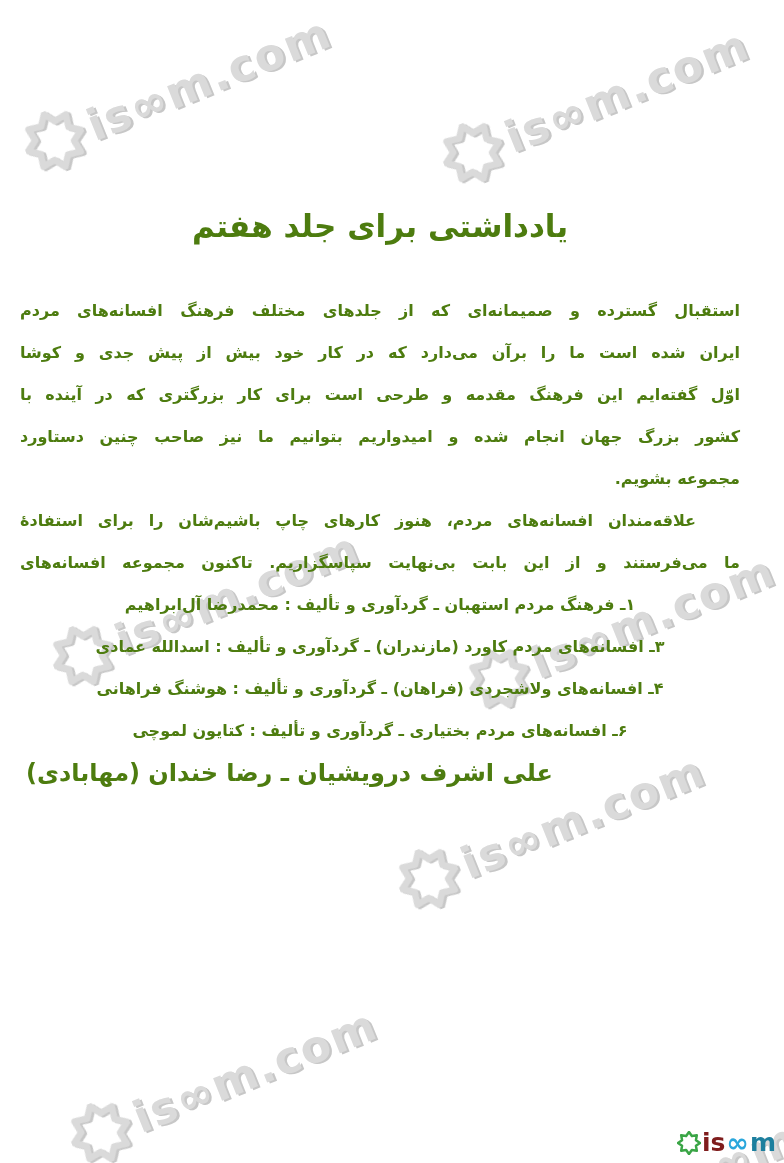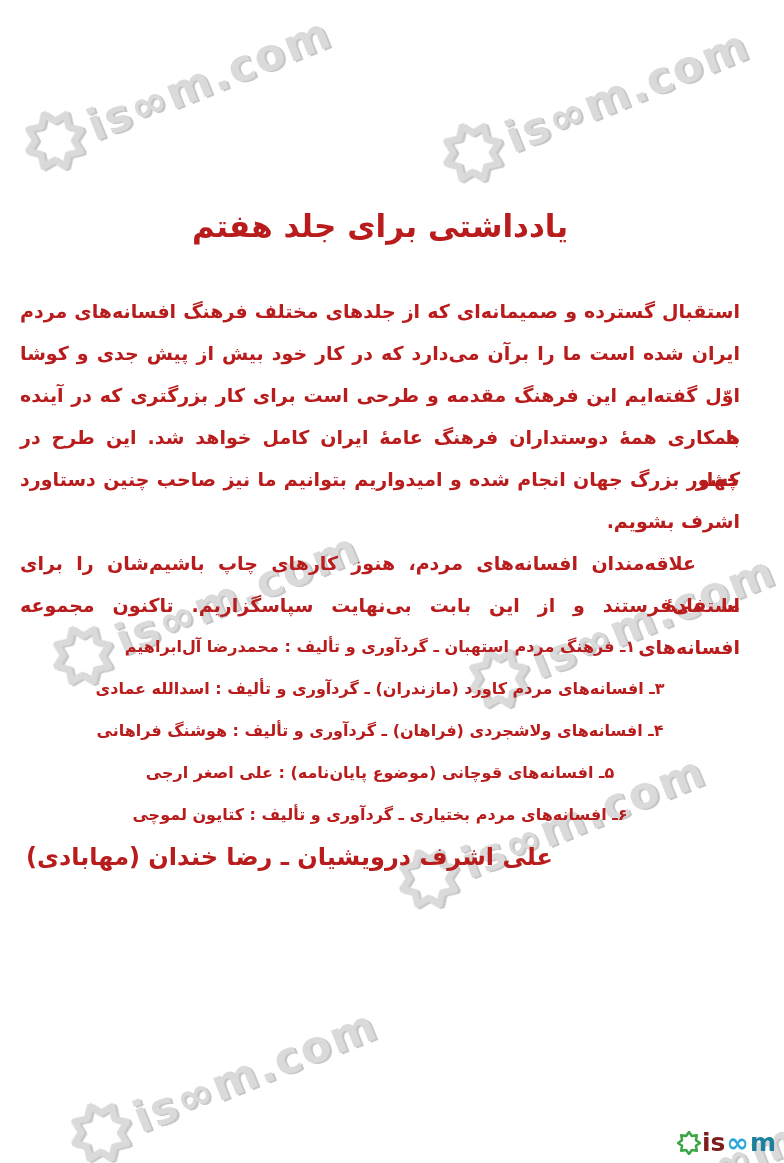--- a/index.html
+++ b/index.html
@@ -20,30 +20,30 @@
   .wm1{left:14px;top:60px;}
   .wm2{left:432px;top:72px;}
   .wm3{left:42px;top:575px;}
   .wm4{left:458px;top:598px;}
   .wm5{left:388px;top:798px;}
   .wm6{left:60px;top:1052px;}
   .wm7{left:598px;top:1118px;}
   
   .content{
     position:absolute;inset:0;z-index:2;direction:rtl;
-    padding:0 44px 0 20px;color:#b91c1c;
+    padding:0 44px 0 20px;color:#4d7c0f;
   }
   .title{
     margin-top:200px;height:52px;line-height:52px;
     text-align:center;font-size:31px;font-weight:bold;
   }
   .para{margin:0;}
   .p1{margin-top:38px;}
   .bline{
-    font-size:19px;font-weight:bold;line-height:42px;height:42px;
+    font-size:16px;font-weight:bold;line-height:42px;height:42px;
     text-align:justify;text-align-last:justify;
   }
   .bline.end{text-align-last:right;}
   .bline.indent{text-indent:44px;}
   .list-line{
     font-size:16px;font-weight:bold;line-height:42px;height:42px;
     text-align:center;text-align-last:center;
   }
   .footer-line{
     font-size:24px;font-weight:bold;line-height:42px;height:42px;
@@ -106,35 +106,33 @@
     <span class="wm-text">is∞m.com</span>
   </div>
 
   <div class="content">
     <div class="title">یادداشتی برای جلد هفتم</div>
 
     <div class="para p1">
       <div class="bline">استقبال گسترده و صمیمانه‌ای که از جلدهای مختلف فرهنگ افسانه‌های مردم</div>
       <div class="bline">ایران شده است ما را برآن می‌دارد که در کار خود بیش از پیش جدی و کوشا</div>
       <div class="bline">اوّل گفته‌ایم این فرهنگ مقدمه و طرحی است برای کار بزرگتری که در آینده با</div>
-      <div class="bline">همکاری همهٔ دوستداران فرهنگ عامهٔ ایران کامل خواهد شد. این طرح در چهار</div>
       <div class="bline">کشور بزرگ جهان انجام شده و امیدواریم بتوانیم ما نیز صاحب چنین دستاورد</div>
-      <div class="bline end">اشرف بشویم.</div>
+      <div class="bline end">مجموعه بشویم.</div>
     </div>
 
     <div class="para">
       <div class="bline indent">علاقه‌مندان افسانه‌های مردم، هنوز کارهای چاپ باشیم‌شان را برای استفادهٔ</div>
       <div class="bline">ما می‌فرستند و از این بابت بی‌نهایت سپاسگزاریم. تاکنون مجموعه افسانه‌های</div>
     </div>
 
     <div class="book-list">
       <div class="list-line">۱ـ فرهنگ مردم استهبان ـ گردآوری و تألیف : محمدرضا آل‌ابراهیم</div>
       <div class="list-line">۳ـ افسانه‌های مردم کاورد (مازندران) ـ گردآوری و تألیف : اسدالله عمادی</div>
       <div class="list-line">۴ـ افسانه‌های ولاشجردی (فراهان) ـ گردآوری و تألیف : هوشنگ فراهانی</div>
-      <div class="list-line">۵ـ افسانه‌های قوچانی (موضوع پایان‌نامه) : علی اصغر ارجی</div>
       <div class="list-line">۶ـ افسانه‌های مردم بختیاری ـ گردآوری و تألیف : کتایون لموچی</div>
     </div>
 
     <div class="footer-line">علی اشرف درویشیان ـ رضا خندان (مهابادی)</div>
   </div>
 
   <div class="logo">
     <svg width="24" height="24" viewBox="0 0 48 48">
         <polygon points="24,2 29.7,10.1 39.6,8.4 37.9,18.3 46,24 37.9,29.7 39.6,39.6 29.7,37.9 24,46 18.3,37.9 8.4,39.6 10.1,29.7 2,24 10.1,18.3 8.4,8.4 18.3,10.1" fill="none" stroke="#3aa546" stroke-width="5" stroke-linejoin="round"></polygon>
       </svg>

